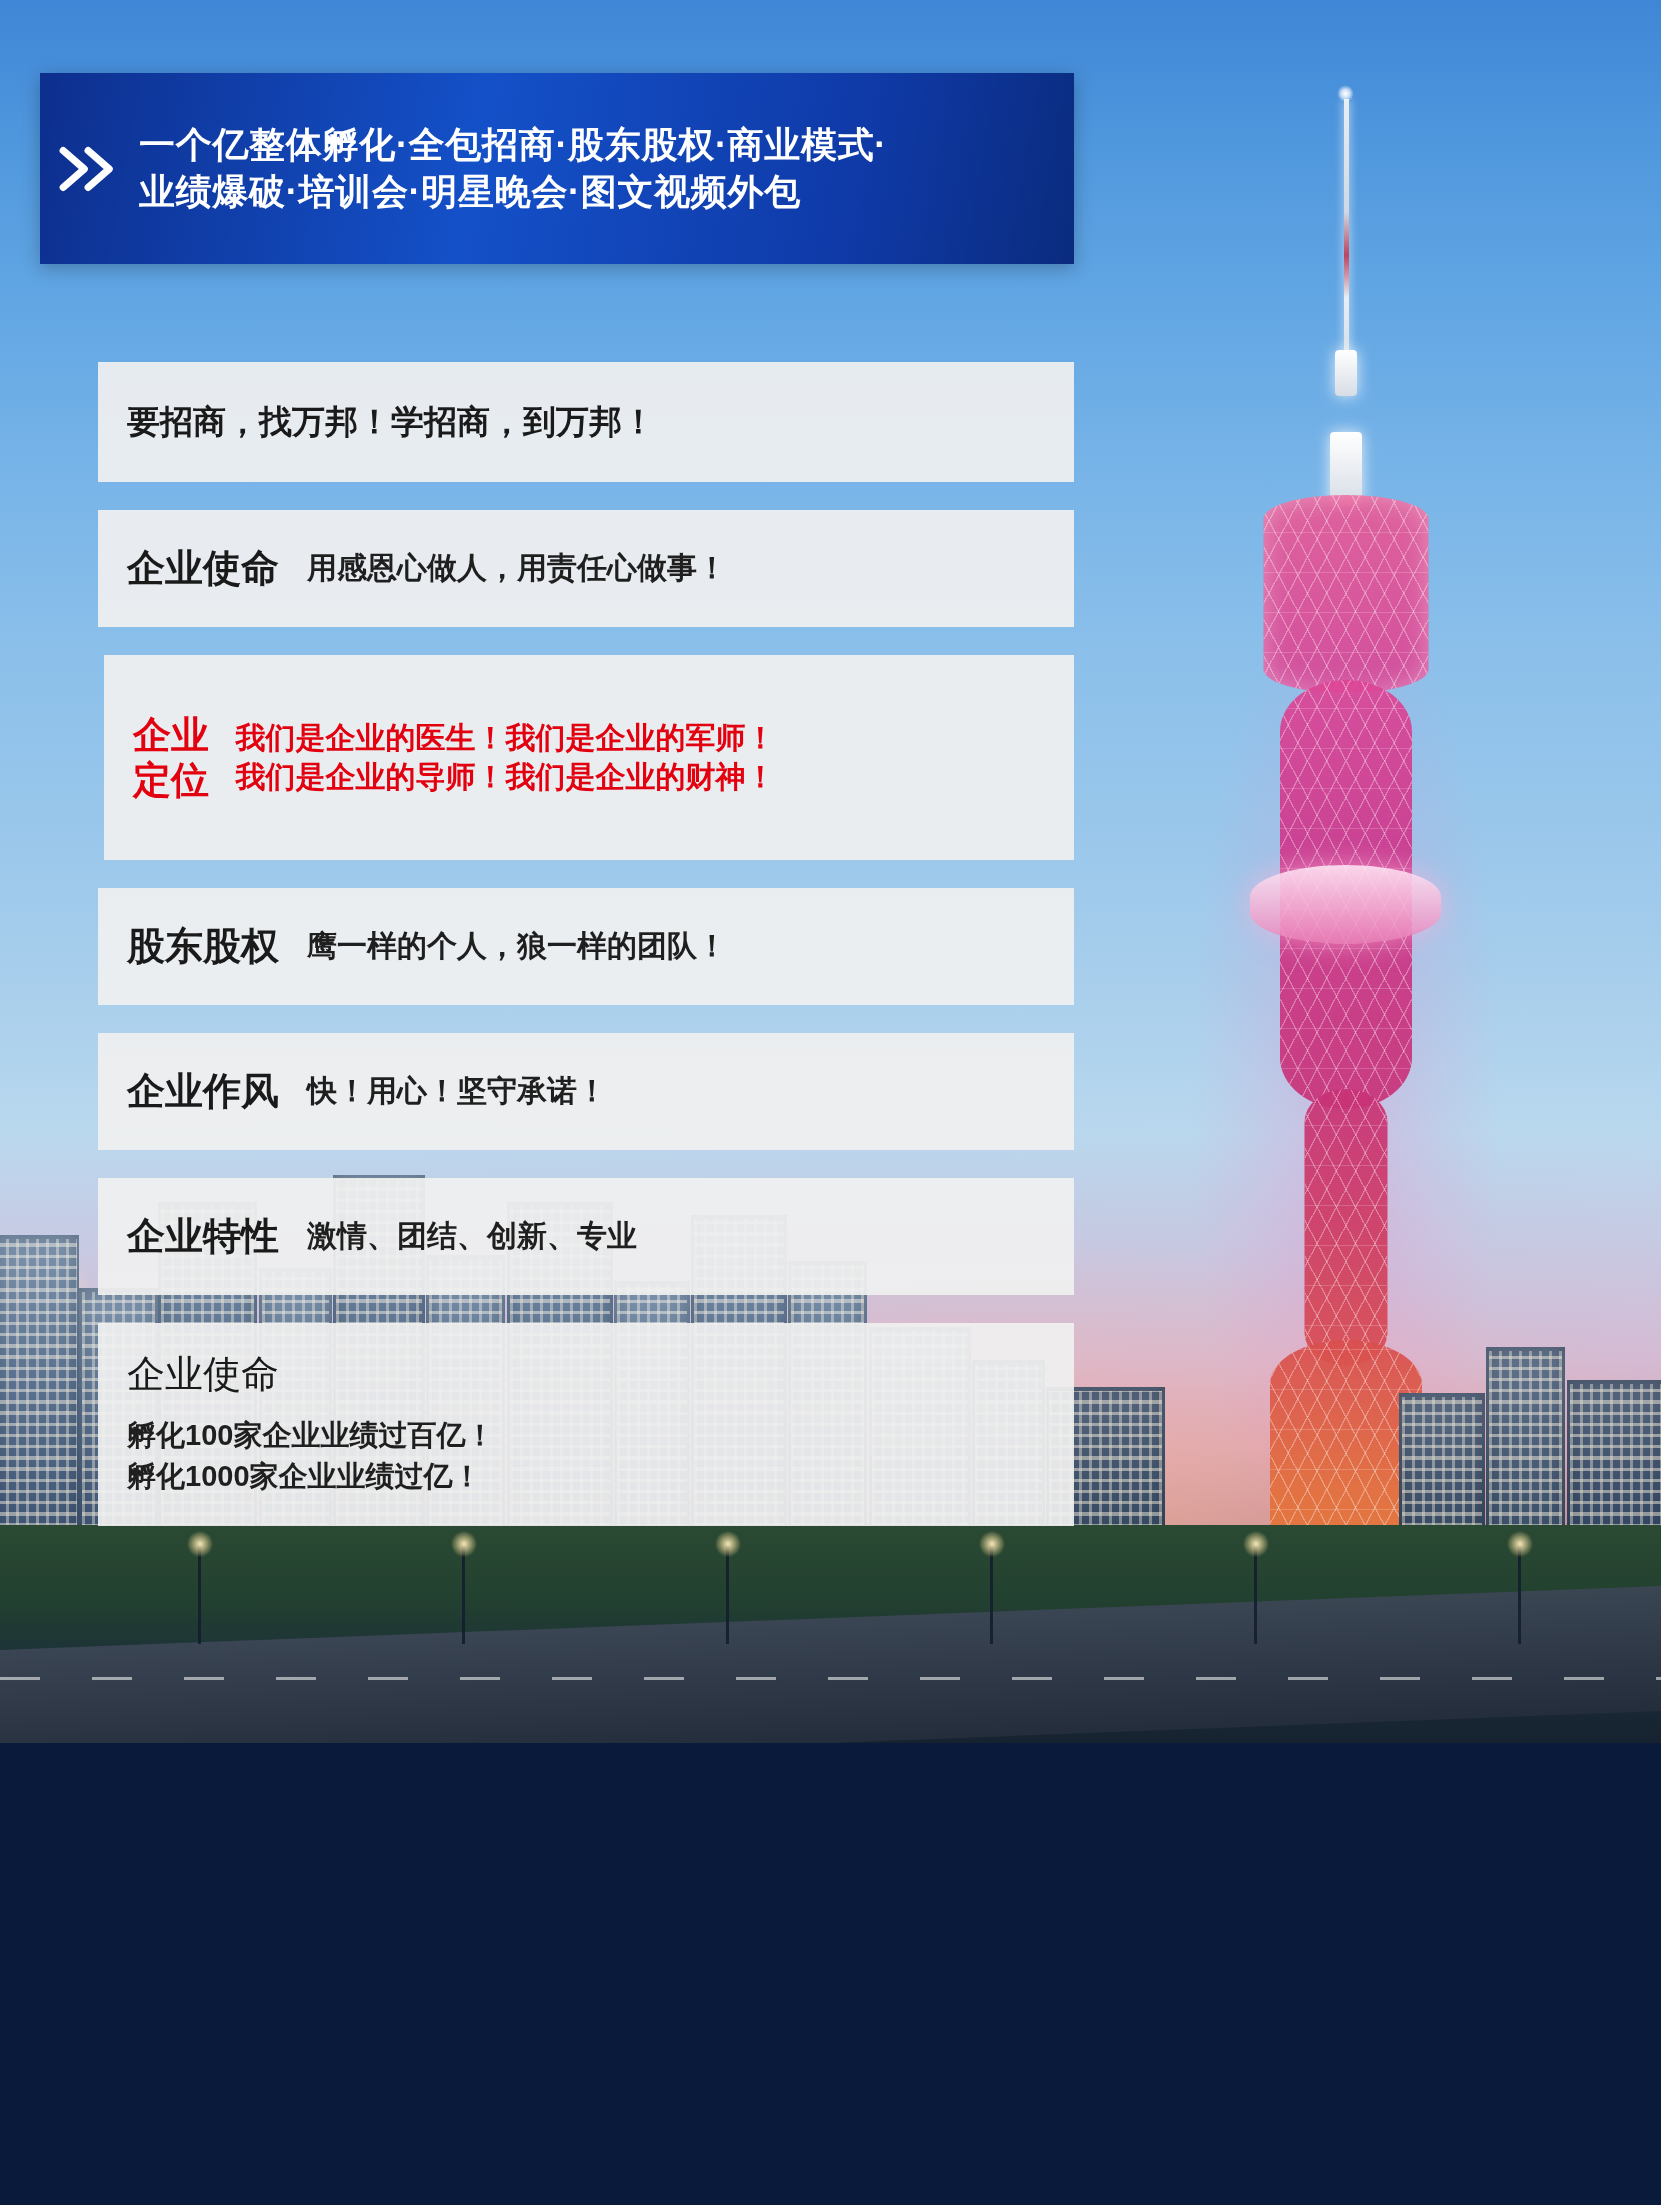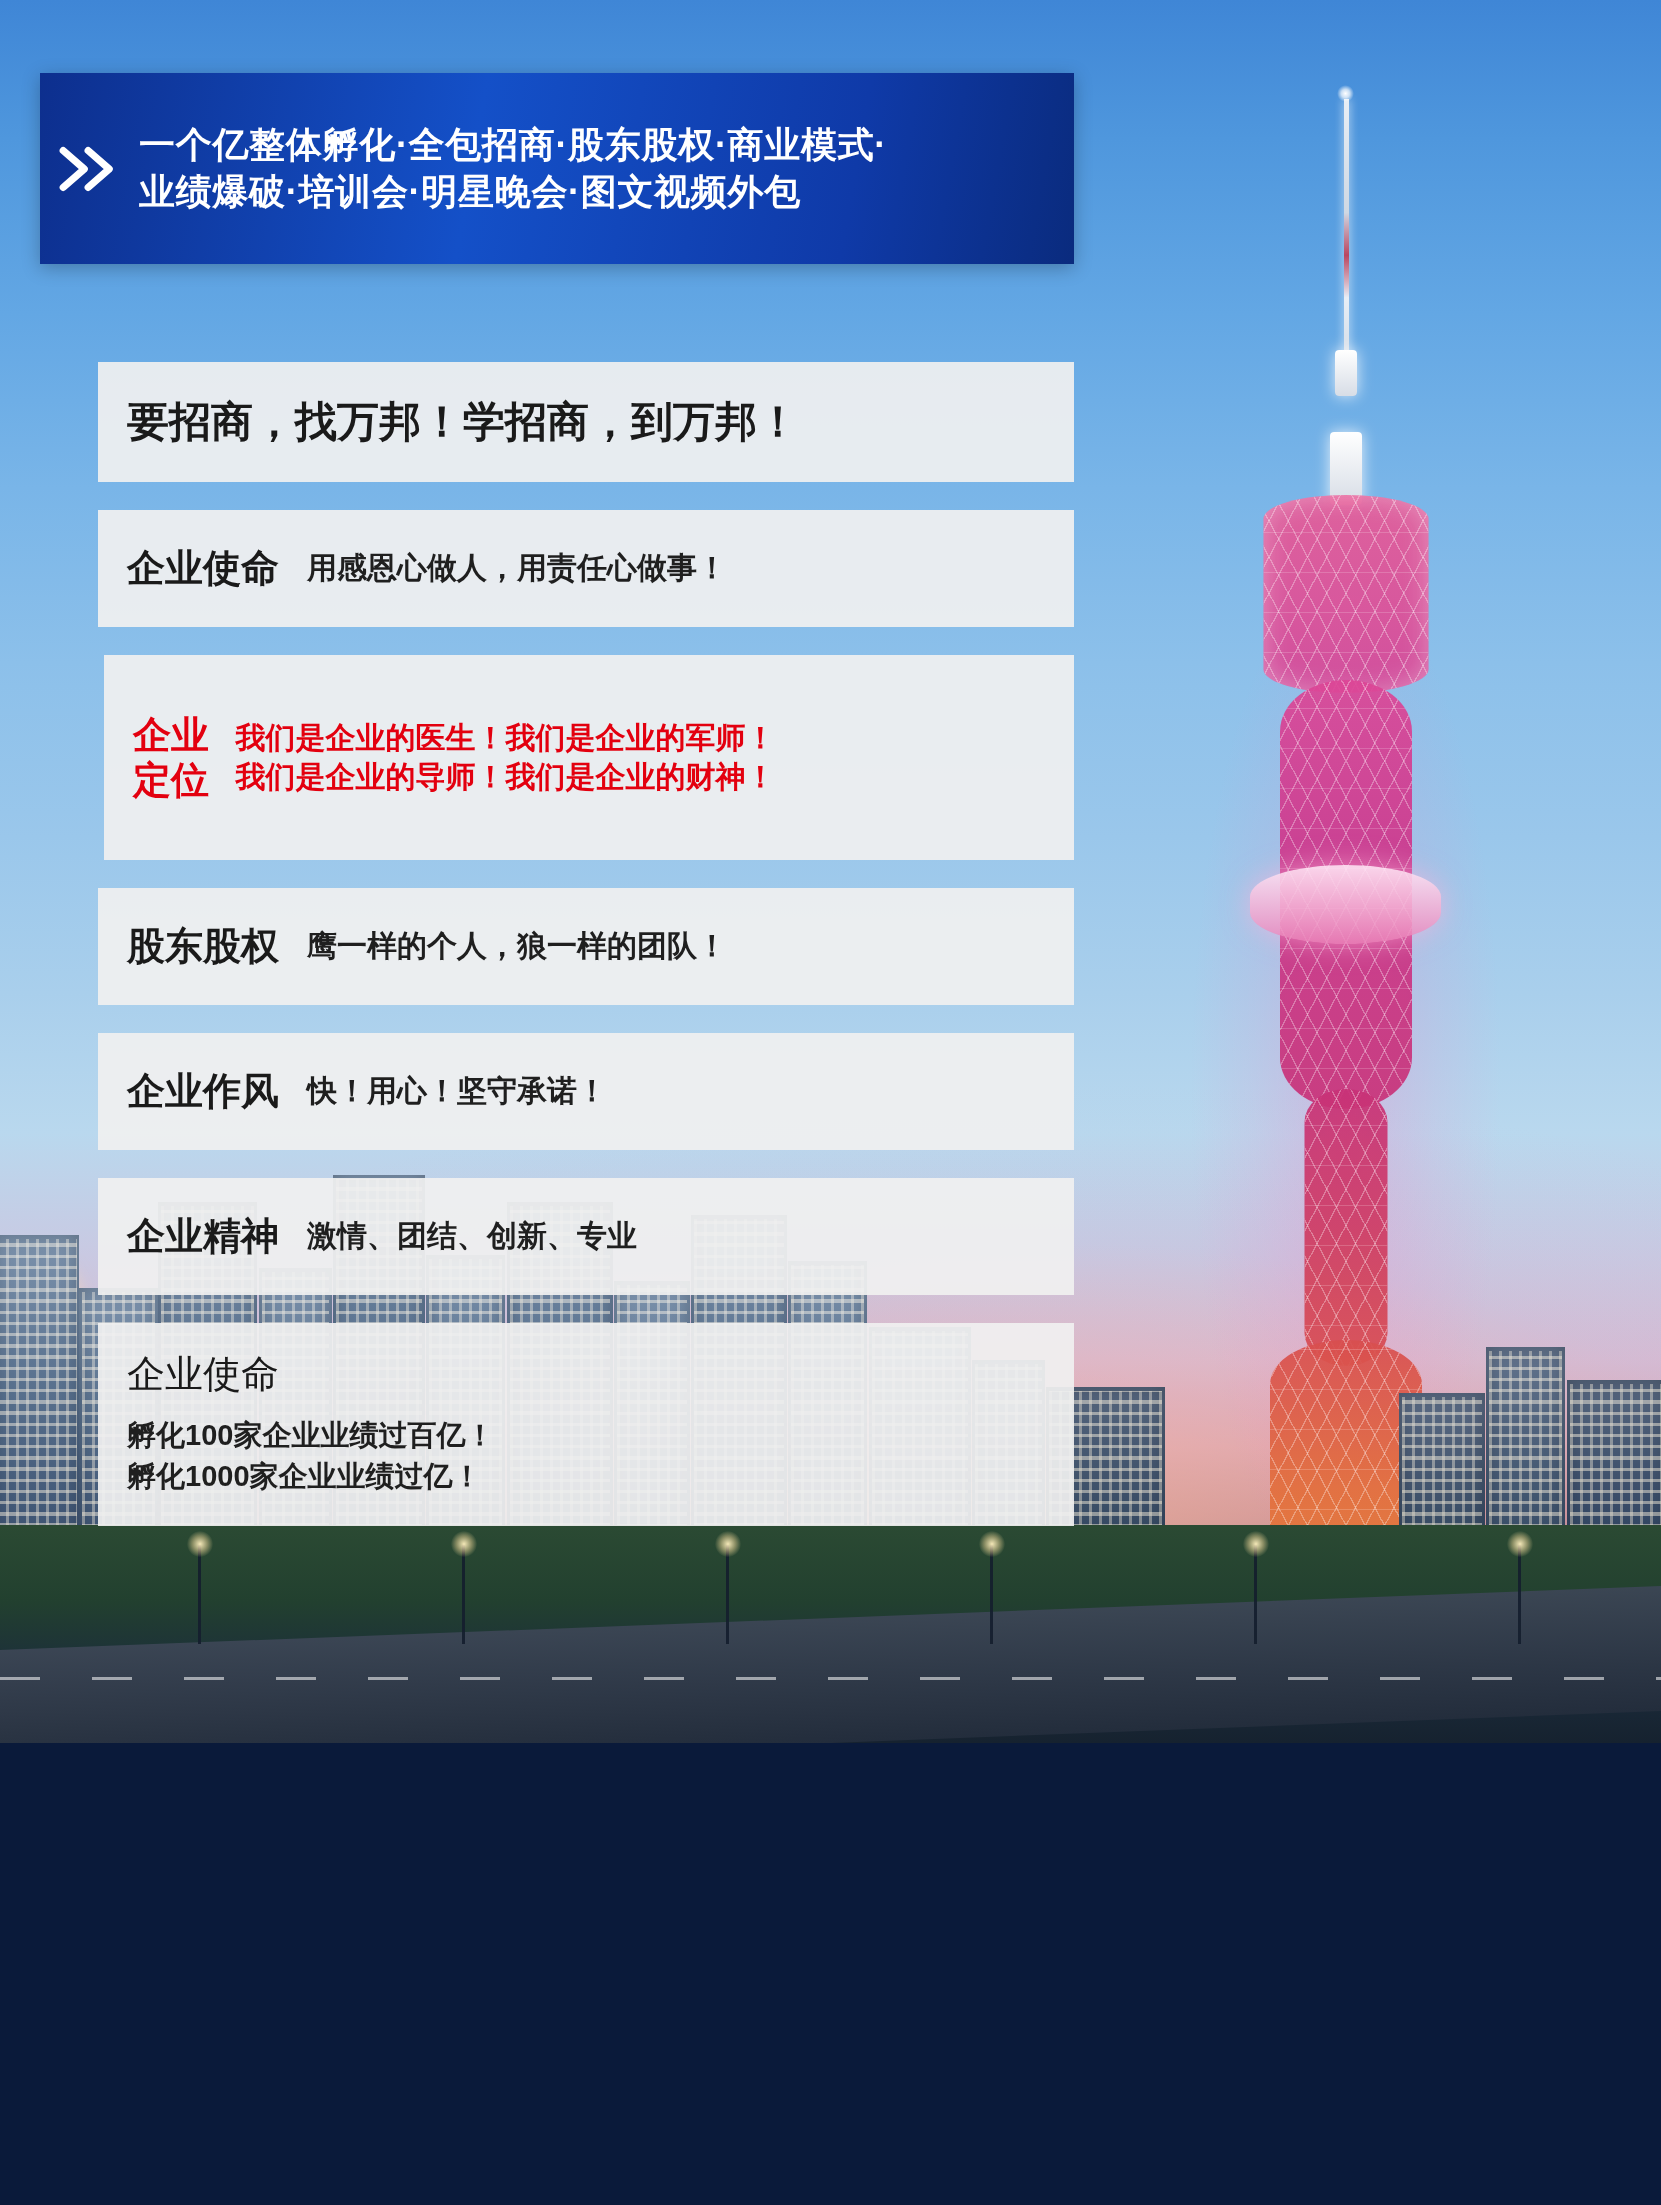--- a/index.html
+++ b/index.html
@@ -311,21 +311,21 @@
     font-weight: 700;
     color: #1f1f1f;
     margin-left: 28px;
   }
 
   
   .card-slogan {
     justify-content: flex-start;
     min-height: 120px;
   }
-  .card-slogan .card-title { font-size: 42px; }
+  .card-slogan .card-title { font-size: 33px; }
 
   
   .card-position { min-height: 205px; align-items: center; margin-left: 6px; }
   .pos-label {
     font-size: 38px;
     font-weight: 700;
     color: #e3000f;
     line-height: 1.16;
     flex: 0 0 auto;
   }
@@ -459,21 +459,21 @@
       <div class="card-title">股东股权</div>
       <div class="card-text">鹰一样的个人，狼一样的团队！</div>
     </div>
 
     <div class="card">
       <div class="card-title">企业作风</div>
       <div class="card-text">快！用心！坚守承诺！</div>
     </div>
 
     <div class="card">
-      <div class="card-title">企业精神</div>
+      <div class="card-title">企业特性</div>
       <div class="card-text">激情、团结、创新、专业</div>
     </div>
 
     <div class="card card-mission">
       <div class="mission-title">企业使命</div>
       <div class="mission-line">孵化100家企业业绩过百亿！</div>
       <div class="mission-line">孵化1000家企业业绩过亿！</div>
     </div>
 
   </div>

